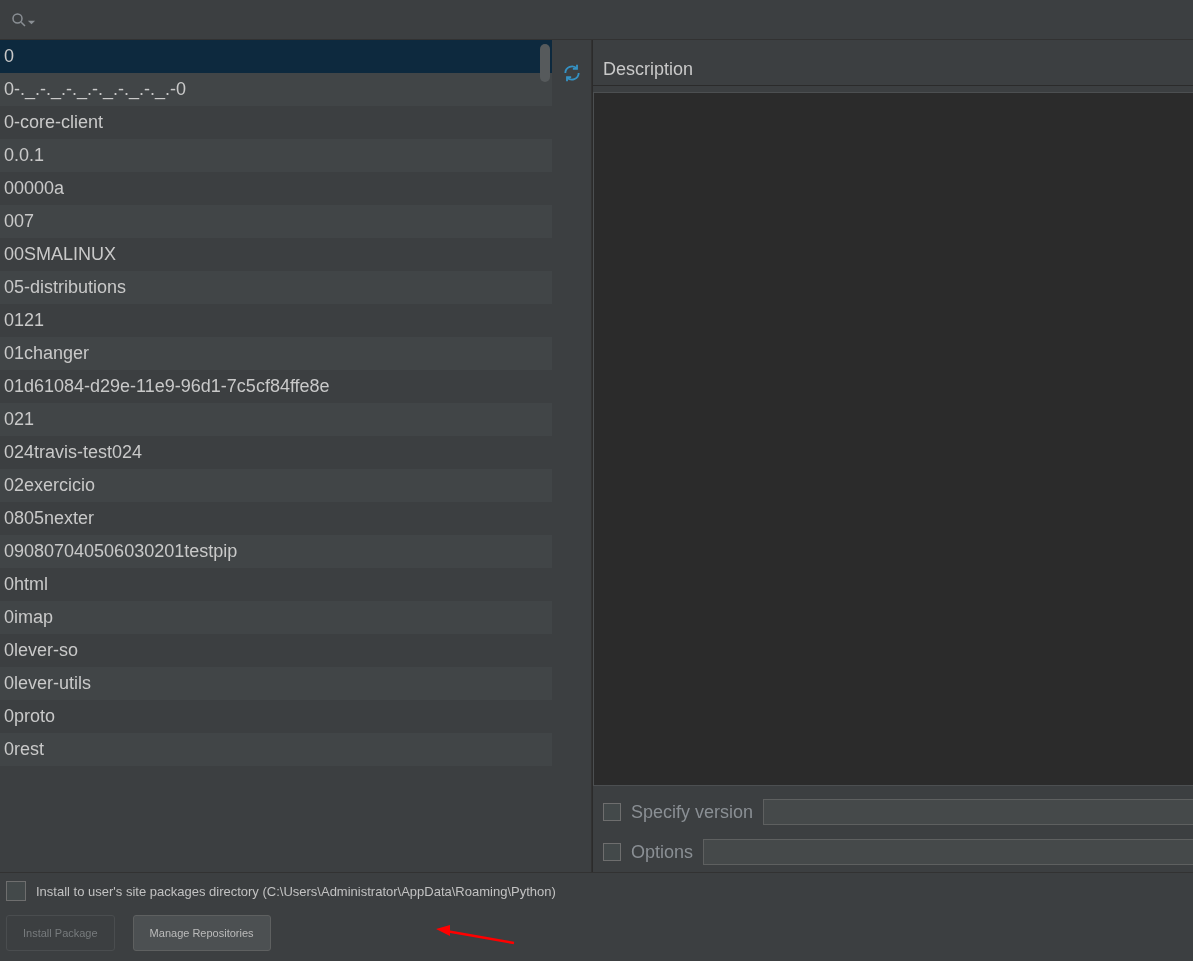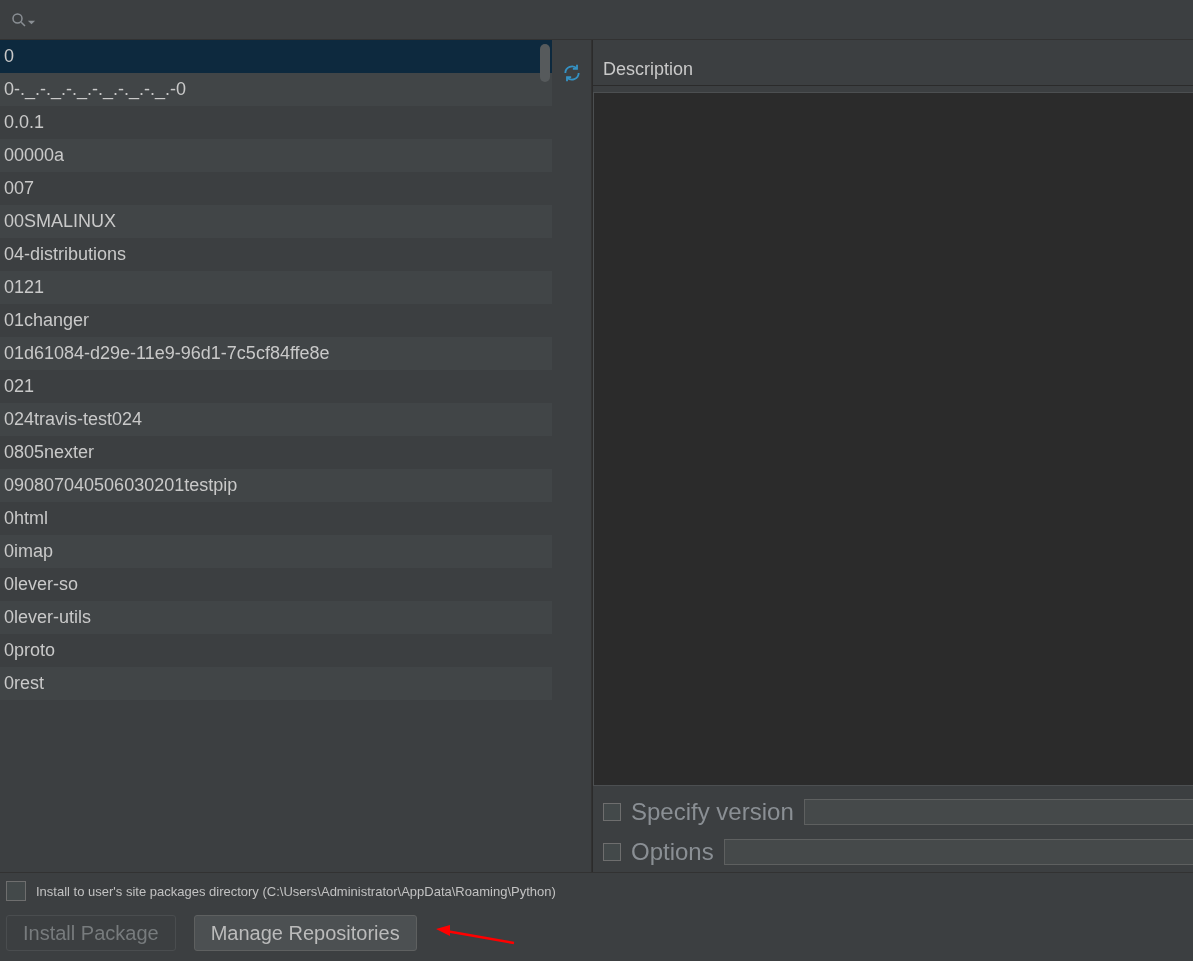--- a/index.html
+++ b/index.html
@@ -139,21 +139,21 @@
     gap: 10px;
   }
   .option-row .cb {
     width: 18px;
     height: 18px;
     border: 1px solid #6e6e6e;
     background: #43494a;
     flex-shrink: 0;
   }
   .option-row label {
-    font-size: 24px;
+    font-size: 18px;
     color: #8a8f94;
   }
   .option-row input.val {
     flex: 1;
     height: 26px;
     background: #45494a;
     border: 1px solid #5e6060;
     color: #bbbbbb;
     padding: 0 6px;
     font-size: 15px;
@@ -186,21 +186,21 @@
   }
   .button-row {
     display: flex;
     align-items: center;
     gap: 18px;
     position: relative;
   }
   button.btn {
     height: 36px;
     padding: 0 16px;
-    font-size: 20px;
+    font-size: 11px;
     background: #4c5052;
     border: 1px solid #5e6060;
     color: #bbbbbb;
     cursor: pointer;
     border-radius: 3px;
     font-family: inherit;
   }
   button.btn.disabled {
     color: #777b7d;
     background: #3c3f41;
@@ -232,30 +232,32 @@
     </span>
     <input class="search-input" placeholder="" style="">
   </div>
 
   <div class="main">
 
     <div class="left-panel">
       <div class="package-list" id="package-list">
         <div class="row selected">0</div>
           <div class="row">0-._.-._.-._.-._.-._.-._.-0</div>
+          <div class="row">0-core-client</div>
           <div class="row">0.0.1</div>
           <div class="row">00000a</div>
           <div class="row">007</div>
           <div class="row">00SMALINUX</div>
-          <div class="row">04-distributions</div>
+          <div class="row">05-distributions</div>
           <div class="row">0121</div>
           <div class="row">01changer</div>
           <div class="row">01d61084-d29e-11e9-96d1-7c5cf84ffe8e</div>
           <div class="row">021</div>
           <div class="row">024travis-test024</div>
+          <div class="row">02exercicio</div>
           <div class="row">0805nexter</div>
           <div class="row">090807040506030201testpip</div>
           <div class="row">0html</div>
           <div class="row">0imap</div>
           <div class="row">0lever-so</div>
           <div class="row">0lever-utils</div>
           <div class="row">0proto</div>
           <div class="row">0rest</div>
           <div class="scroll-thumb"></div>
       </div>

